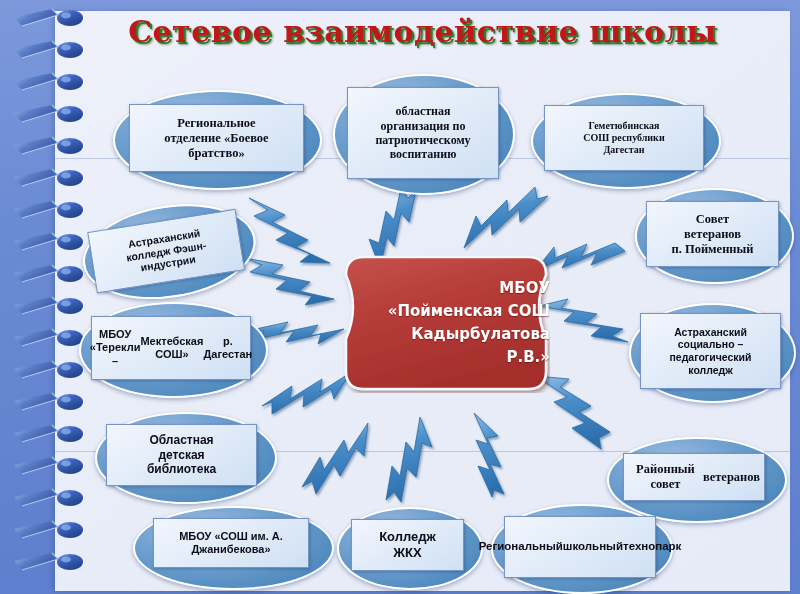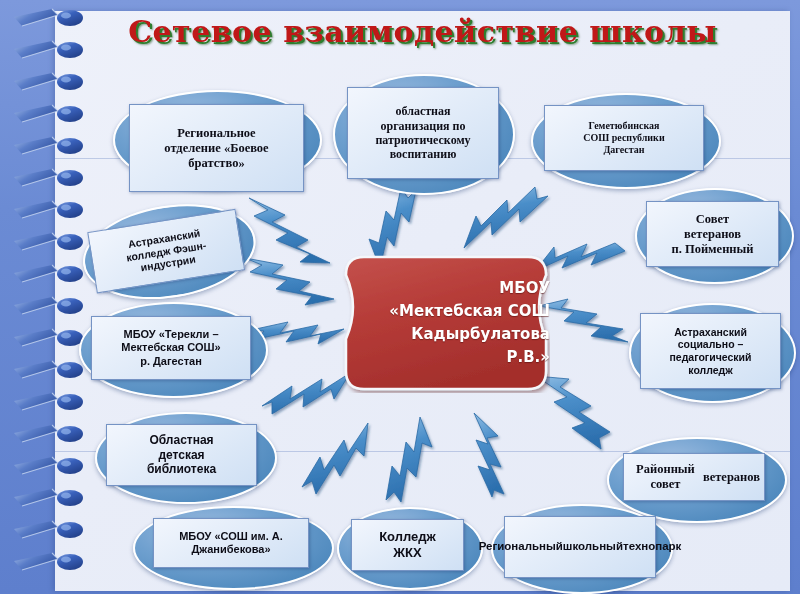--- a/index.html
+++ b/index.html
@@ -210,21 +210,21 @@
       <path d="M548,196 L520,222 L519,209 L492,235 L491,222 L464,248 L476,216 L481,226 L507,200 L508,213 L535,187 L537,199 Z" fill="url(#boltg)" stroke="#2b6ba6" stroke-width="0.8"></path>
     </g>
 
     <g filter="url(#boltsh)">
       <path d="M416,190 L409,222 L401,213 L394,246 L387,237 L380,268 L369,239 L379,243 L386,211 L394,220 L401,188 L408,198 Z" fill="url(#boltg)" stroke="#2b6ba6" stroke-width="0.8"></path>
     </g>
   </svg>
 
   <div class="node" style="left:113px; top:90px; width:205px; height:96px;">
     <div class="ellipse"></div>
-    <div class="label lbl-serif" style="left:16px; top:14px; width:175px; height:88px; font-size:12.5px; flex-direction:column;">
+    <div class="label lbl-serif" style="left:16px; top:14px; width:175px; height:68px; font-size:12.5px; flex-direction:column;">
       <span>Региональное</span>
       <span>отделение «Боевое</span>
       <span>братство»</span>
     </div>
   </div>
 
   <div class="node" style="left:333px; top:74px; width:178px; height:117px;">
     <div class="ellipse"></div>
     <div class="label lbl-serif" style="left:14px; top:13px; width:152px; height:92px; font-size:12px; flex-direction:column;">
       <span>областная</span>
@@ -266,21 +266,21 @@
     <div class="label lbl-sans" style="left:11px; top:10px; width:141px; height:76px; font-size:10.5px; flex-direction:column;">
       <span>Астраханский</span>
       <span>социально –</span>
       <span>педагогический</span>
       <span>колледж</span>
     </div>
   </div>
 
   <div class="node" style="left:79px; top:302px; width:185px; height:92px;">
     <div class="ellipse"></div>
-    <div class="label lbl-sans" style="left:12px; top:14px; width:160px; height:64px; font-size:11px; flex-direction:column;">
+    <div class="label lbl-sans" style="left:12px; top:14px; width:160px; height:64px; font-size:11px; flex-direction:row;">
       <span>МБОУ «Терекли –</span>
       <span>Мектебская  СОШ»</span>
       <span>р. Дагестан</span>
     </div>
   </div>
 
   <div class="node" style="left:95px; top:412px; width:178px; height:88px;">
     <div class="ellipse"></div>
     <div class="label lbl-sans" style="left:11px; top:12px; width:151px; height:62px; font-size:12px; flex-direction:column;">
       <span>Областная</span>
@@ -341,21 +341,21 @@
            Q190,54 204,86
            L204,118
            Q204,136 186,136
            L22,136
            Q4,136 4,118
            L4,86
            Q18,54 4,22 Z"></path>
     </svg>
     <div class="plaque-text">
       <span>МБОУ</span>
-      <span>«Мектебская  СОШ</span>
+      <span>«Пойменская  СОШ</span>
       <span>Кадырбулатова</span>
       <span>Р.В.»</span>
     </div>
   </div>
 
   <svg class="spiral" viewBox="0 0 110 594" xmlns="http://www.w3.org/2000/svg">
     <defs>
       <linearGradient id="ringg" x1="0" y1="0" x2="1" y2="0.6">
         <stop offset="0%" stop-color="#a9c0ea"></stop>
         <stop offset="45%" stop-color="#5a7dc8"></stop>

